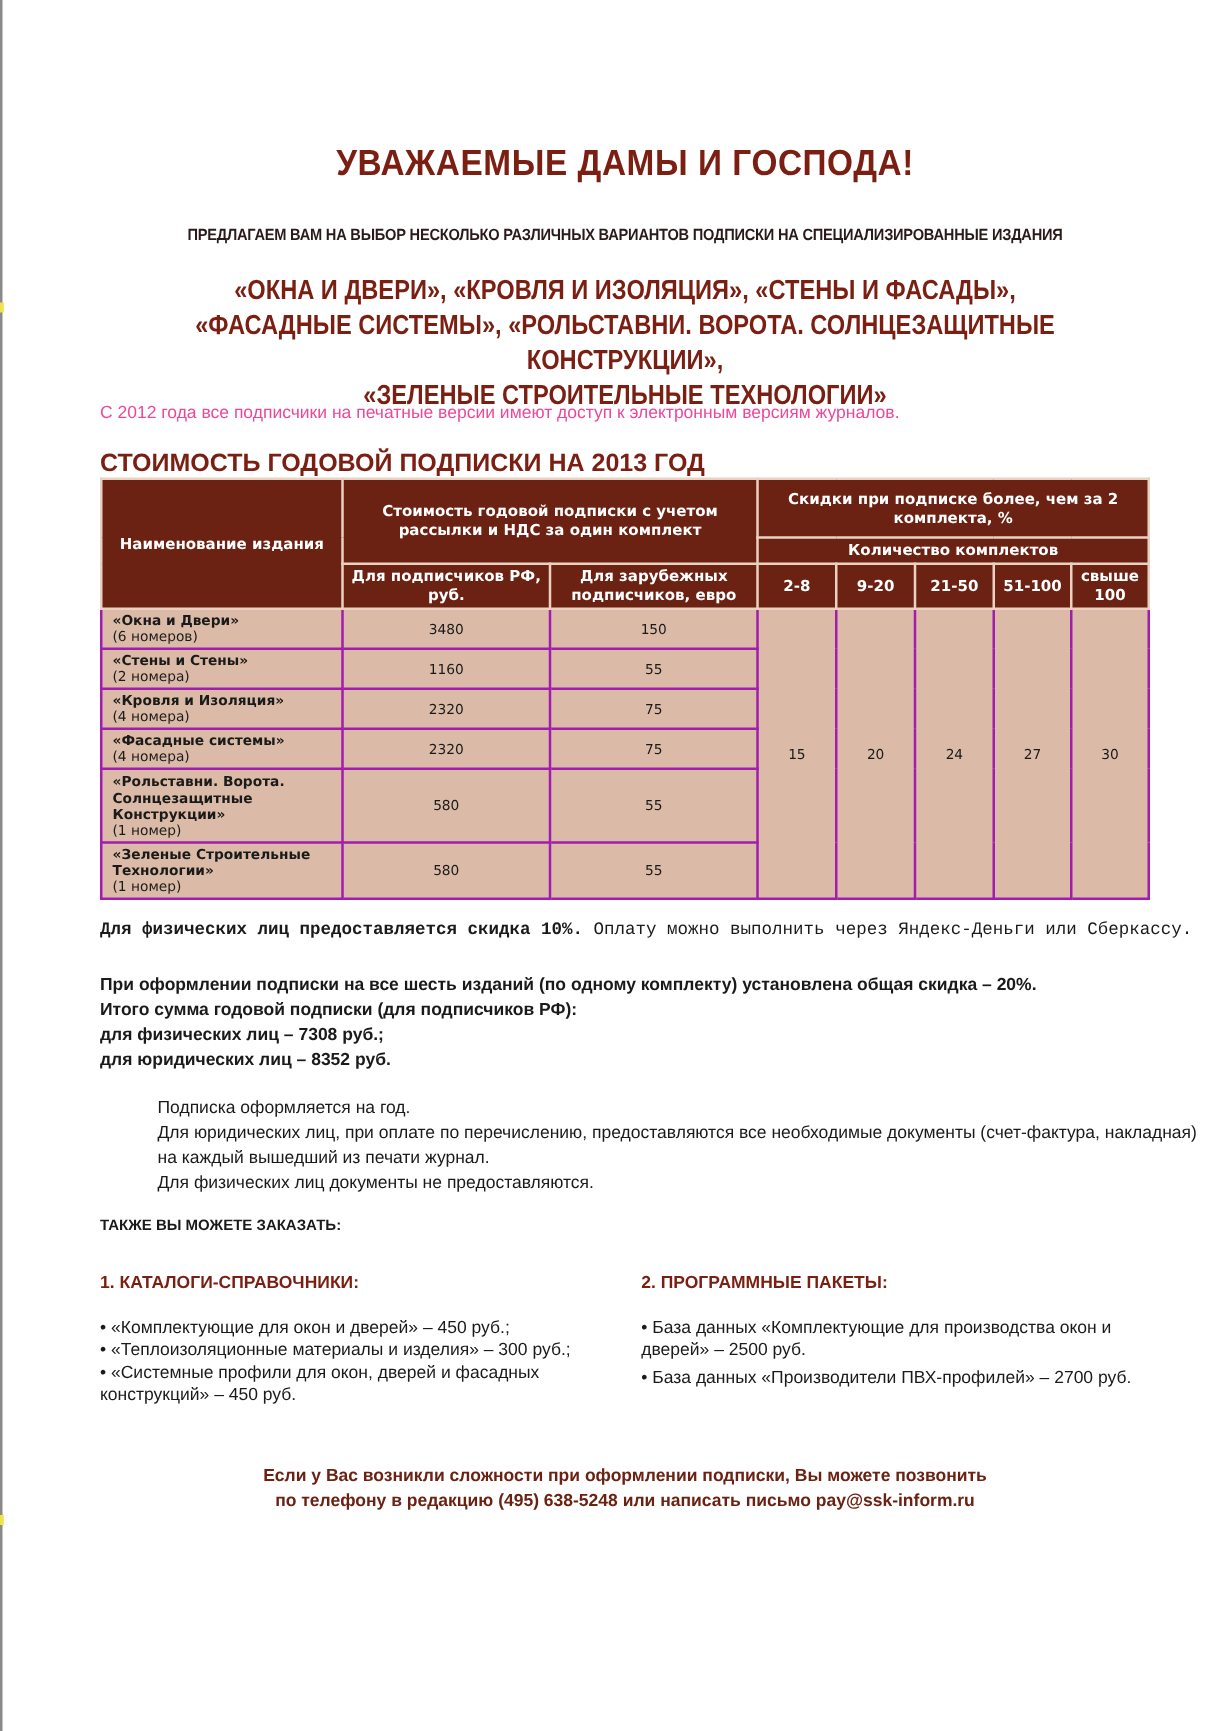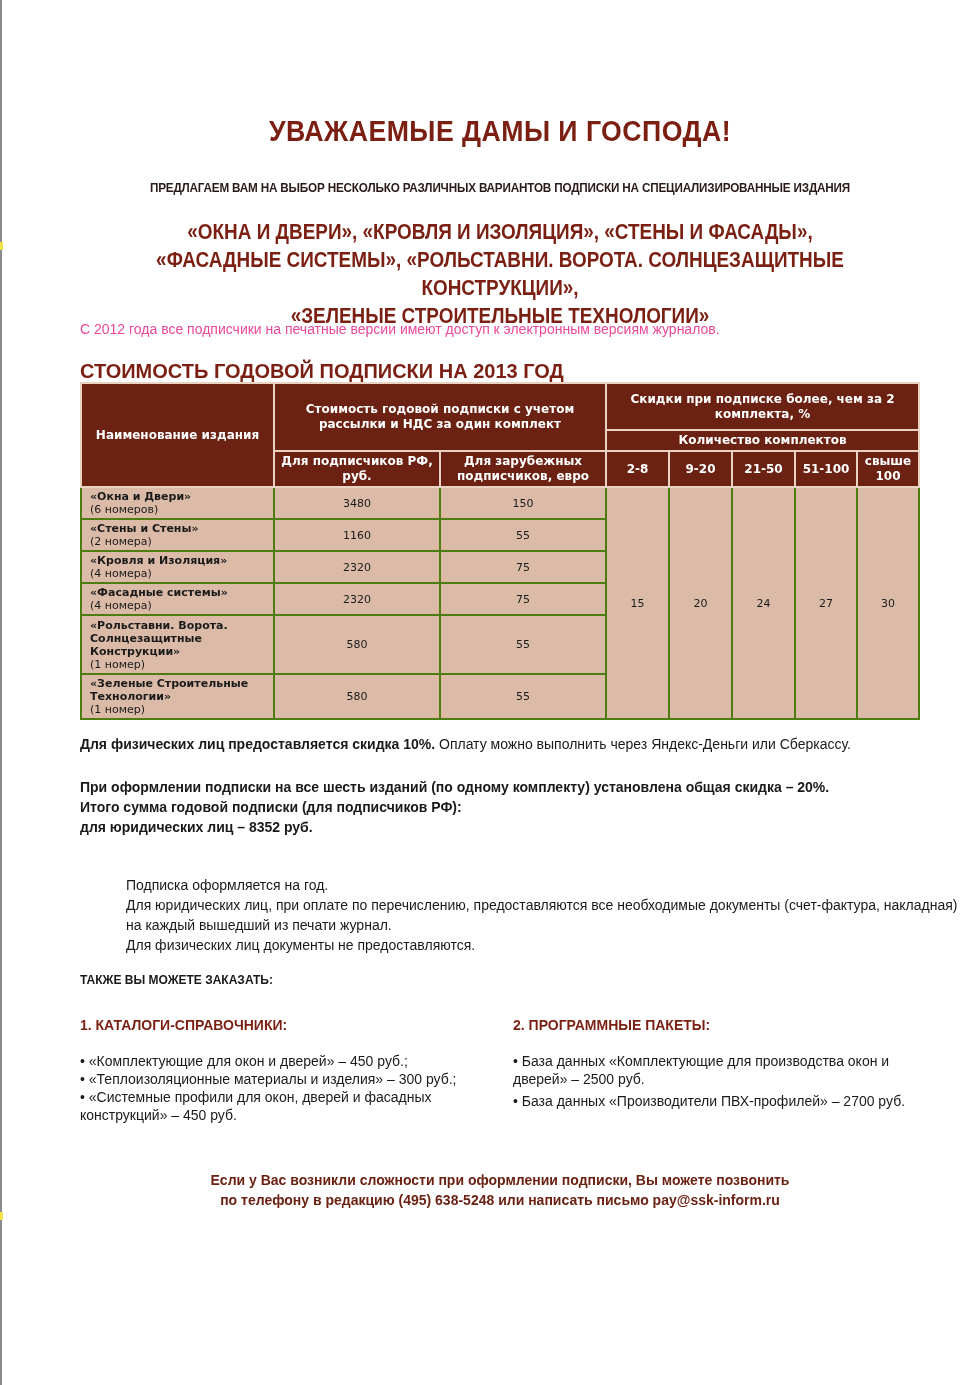--- a/index.html
+++ b/index.html
@@ -34,27 +34,27 @@
   table.prices {
     position: absolute; left: 80px; top: 382px; width: 838px;
     border-collapse: collapse; table-layout: fixed;
     font-family: "DejaVu Sans", sans-serif;
   }
   table.prices th {
     background: #6b2213; color: #fff; font-weight: bold; font-size: 12px;
     border: 2px solid #e9d2c2; text-align: center; vertical-align: middle; padding: 2px 4px; line-height: 15px;
   }
   table.prices td {
-    background: #dbbba7; border: 2px solid #4d7c0f; font-size: 11px; color: #1a1a1a;
+    background: #dbbba7; border: 2px solid #a21caf; font-size: 11px; color: #1a1a1a;
     text-align: center; vertical-align: middle; padding: 2px 4px; line-height: 13px;
   }
   table.prices td.name { text-align: left; padding-left: 8px; }
   .name-main { font-weight: bold; display: block; }
   .name-sub { display: block; }
-  .p1 { position: absolute; left: 80px; top: 736px; font-size: 14px; }
+  .p1 { position: absolute; left: 80px; top: 736px; font-size: 14px; font-family: Liberation Mono, monospace; }
   .p2 { position: absolute; left: 80px; top: 777px; font-size: 14px; font-weight: bold; line-height: 20px; }
   .p3 { position: absolute; left: 80px; top: 875px; width: 850px; font-size: 14px; line-height: 20px; margin-left: 46px; }
   .also { position: absolute; left: 80px; top: 973px; font-size: 12px; font-weight: bold; }
   .col { position: absolute; top: 1016px; font-size: 14px; line-height: 18px; }
   .col1 { left: 80px; width: 410px; }
   .col2 { left: 513px; width: 410px; }
   .col h3 { margin: 0 0 18px 0; font-size: 14px; color: #7a1f12; font-weight: bold; }
   .col ul { list-style: none; margin: 0; padding: 0; }
   .col2 ul li { margin-bottom: 4px; }
   .contact {
@@ -167,20 +167,21 @@
 </tbody>
   </table>
 
 <div class="p1">
   <b>Для физических лиц предоставляется скидка 10%.</b><span> Оплату можно выполнить через Яндекс-Деньги или Сберкассу.</span>
 </div>
 
 <div class="p2">
   <div>При оформлении подписки на все шесть изданий (по одному комплекту) установлена общая скидка – 20%.</div>
   <div>Итого сумма годовой подписки (для подписчиков РФ):</div>
+  <div>для физических лиц – 7308 руб.;</div>
   <div>для юридических лиц – 8352 руб.</div>
 </div>
 
 <div class="p3">
   <div>Подписка оформляется на год.</div>
   <div>Для юридических лиц, при оплате по перечислению, предоставляются все необходимые документы (счет-фактура, накладная) на каждый вышедший из печати журнал.</div>
   <div>Для физических лиц документы не предоставляются.</div>
 </div>
 
 <div class="also">ТАКЖЕ ВЫ МОЖЕТЕ ЗАКАЗАТЬ:</div>

